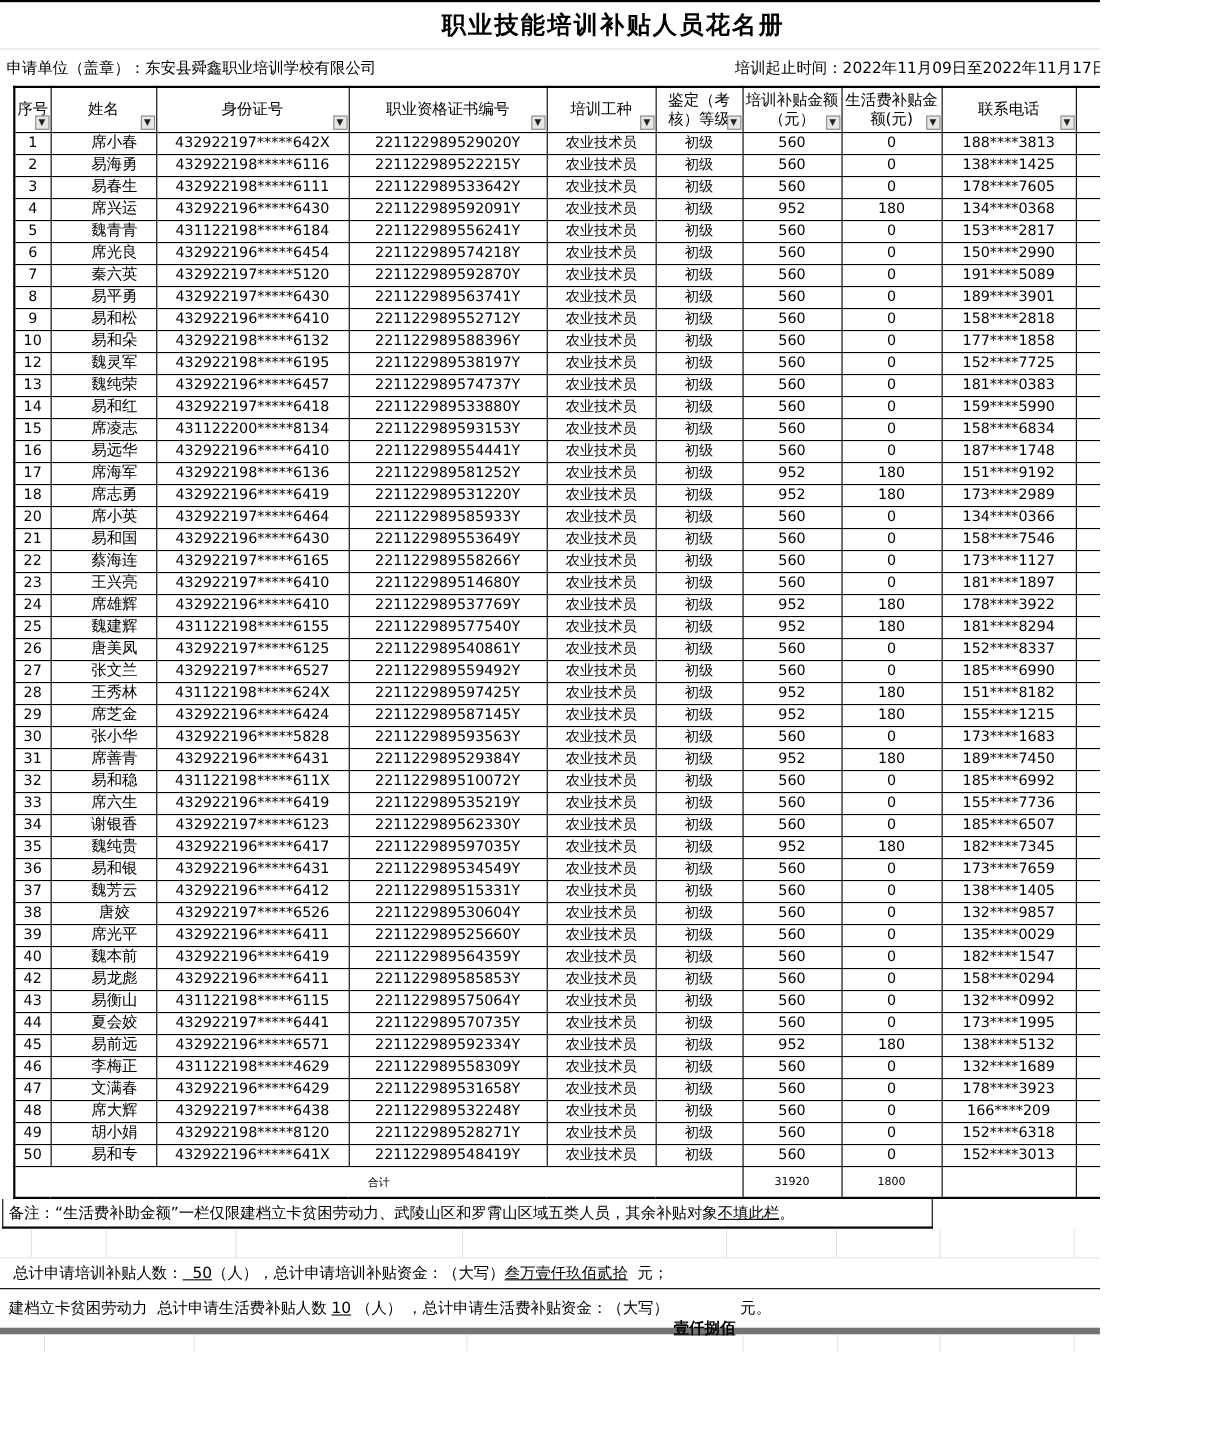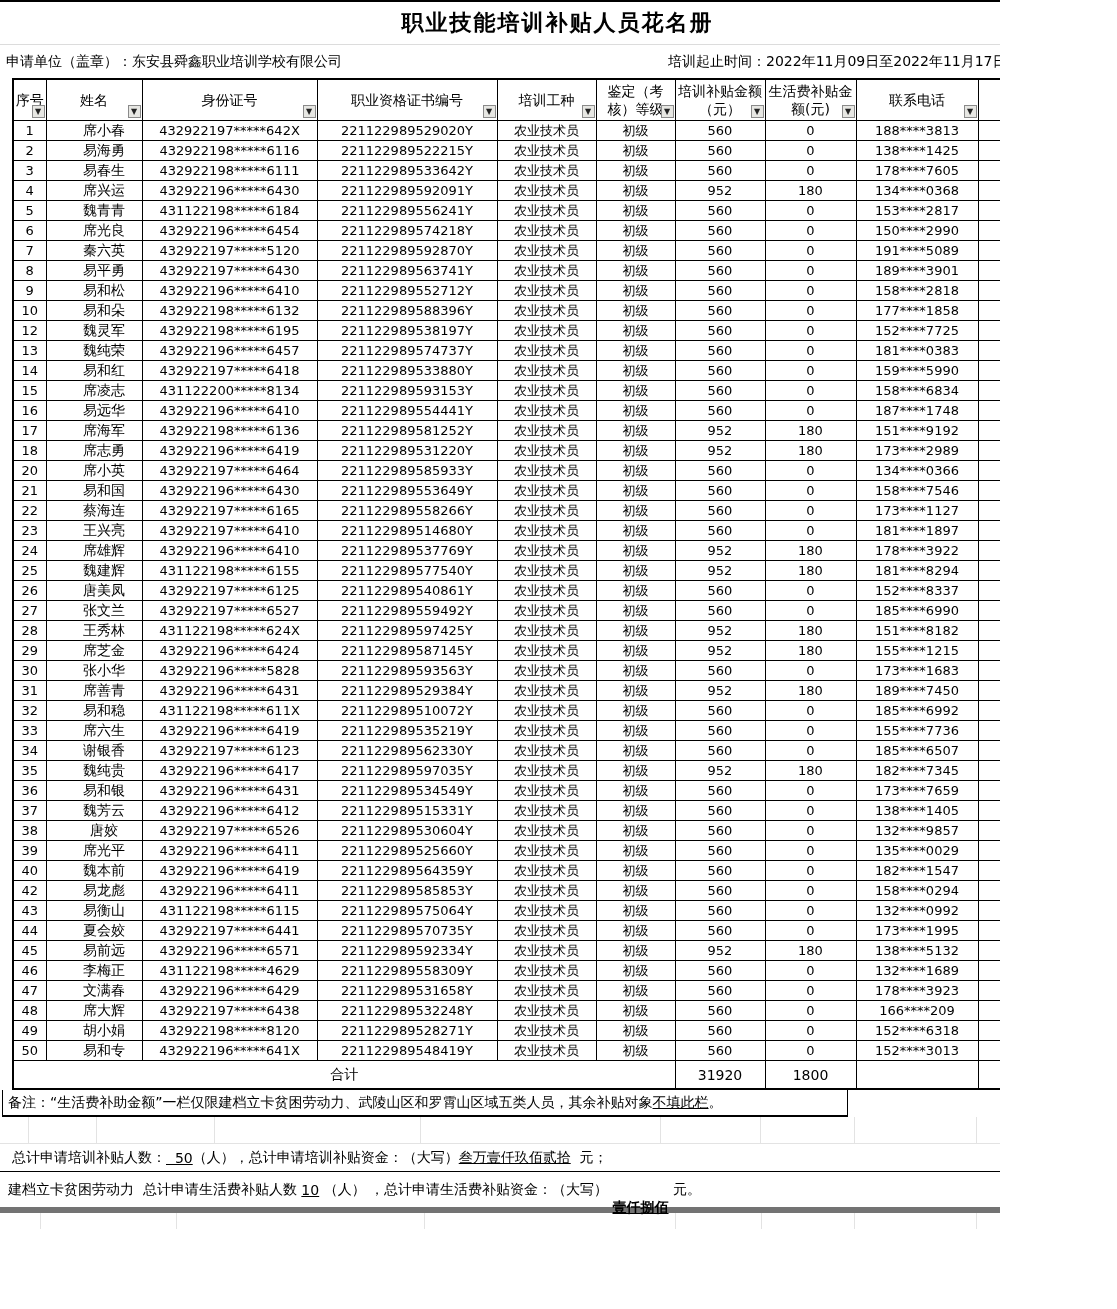--- a/index.html
+++ b/index.html
@@ -11,21 +11,21 @@
   .info-band{position:relative;width:1115px;height:33px;font-size:14px;}
   .info-band .applicant{position:absolute;left:6px;top:8px;}
   .info-band .period{position:absolute;left:668px;top:8px;}
 
   table.roster{border-collapse:collapse;table-layout:fixed;width:1113px;margin-left:12px;
         border:2px solid #000;}
   table.roster th,table.roster td{border:1px solid #000;text-align:center;padding:0;overflow:hidden;}
   table.roster th{font-size:14px;font-weight:normal;height:40px;position:relative;line-height:1.3;}
   table.roster tbody td{height:19px;font-size:13px;line-height:19px;white-space:nowrap;}
   table.roster tbody td.c1{font-size:14px;padding-left:20px;}
-  table.roster tfoot td{height:27px;font-size:14px;}
+  table.roster tfoot td{height:27px;font-size:10px;}
   .filter-btn{position:absolute;right:1px;bottom:2px;width:13px;height:13px;background:#e7e7e3;
         border:1px solid #8a8a8a;font-size:8px;line-height:12px;color:#222;text-align:center;
         box-sizing:border-box;cursor:pointer;}
   .note-row{margin-left:2px;width:846px;height:27px;border:1px solid #000;border-top:none;
         border-bottom:2px solid #000;box-sizing:border-box;display:flex;align-items:center;
         font-size:14px;padding-left:5px;white-space:pre;}
   .band{position:relative;width:1115px;border-bottom:1px solid #e3e3e3;}
   .band1{height:26px;}
   .band2{height:16px;border-bottom:none;}
   .band .v{position:absolute;top:0;bottom:0;width:1px;background:#e3e3e3;}

